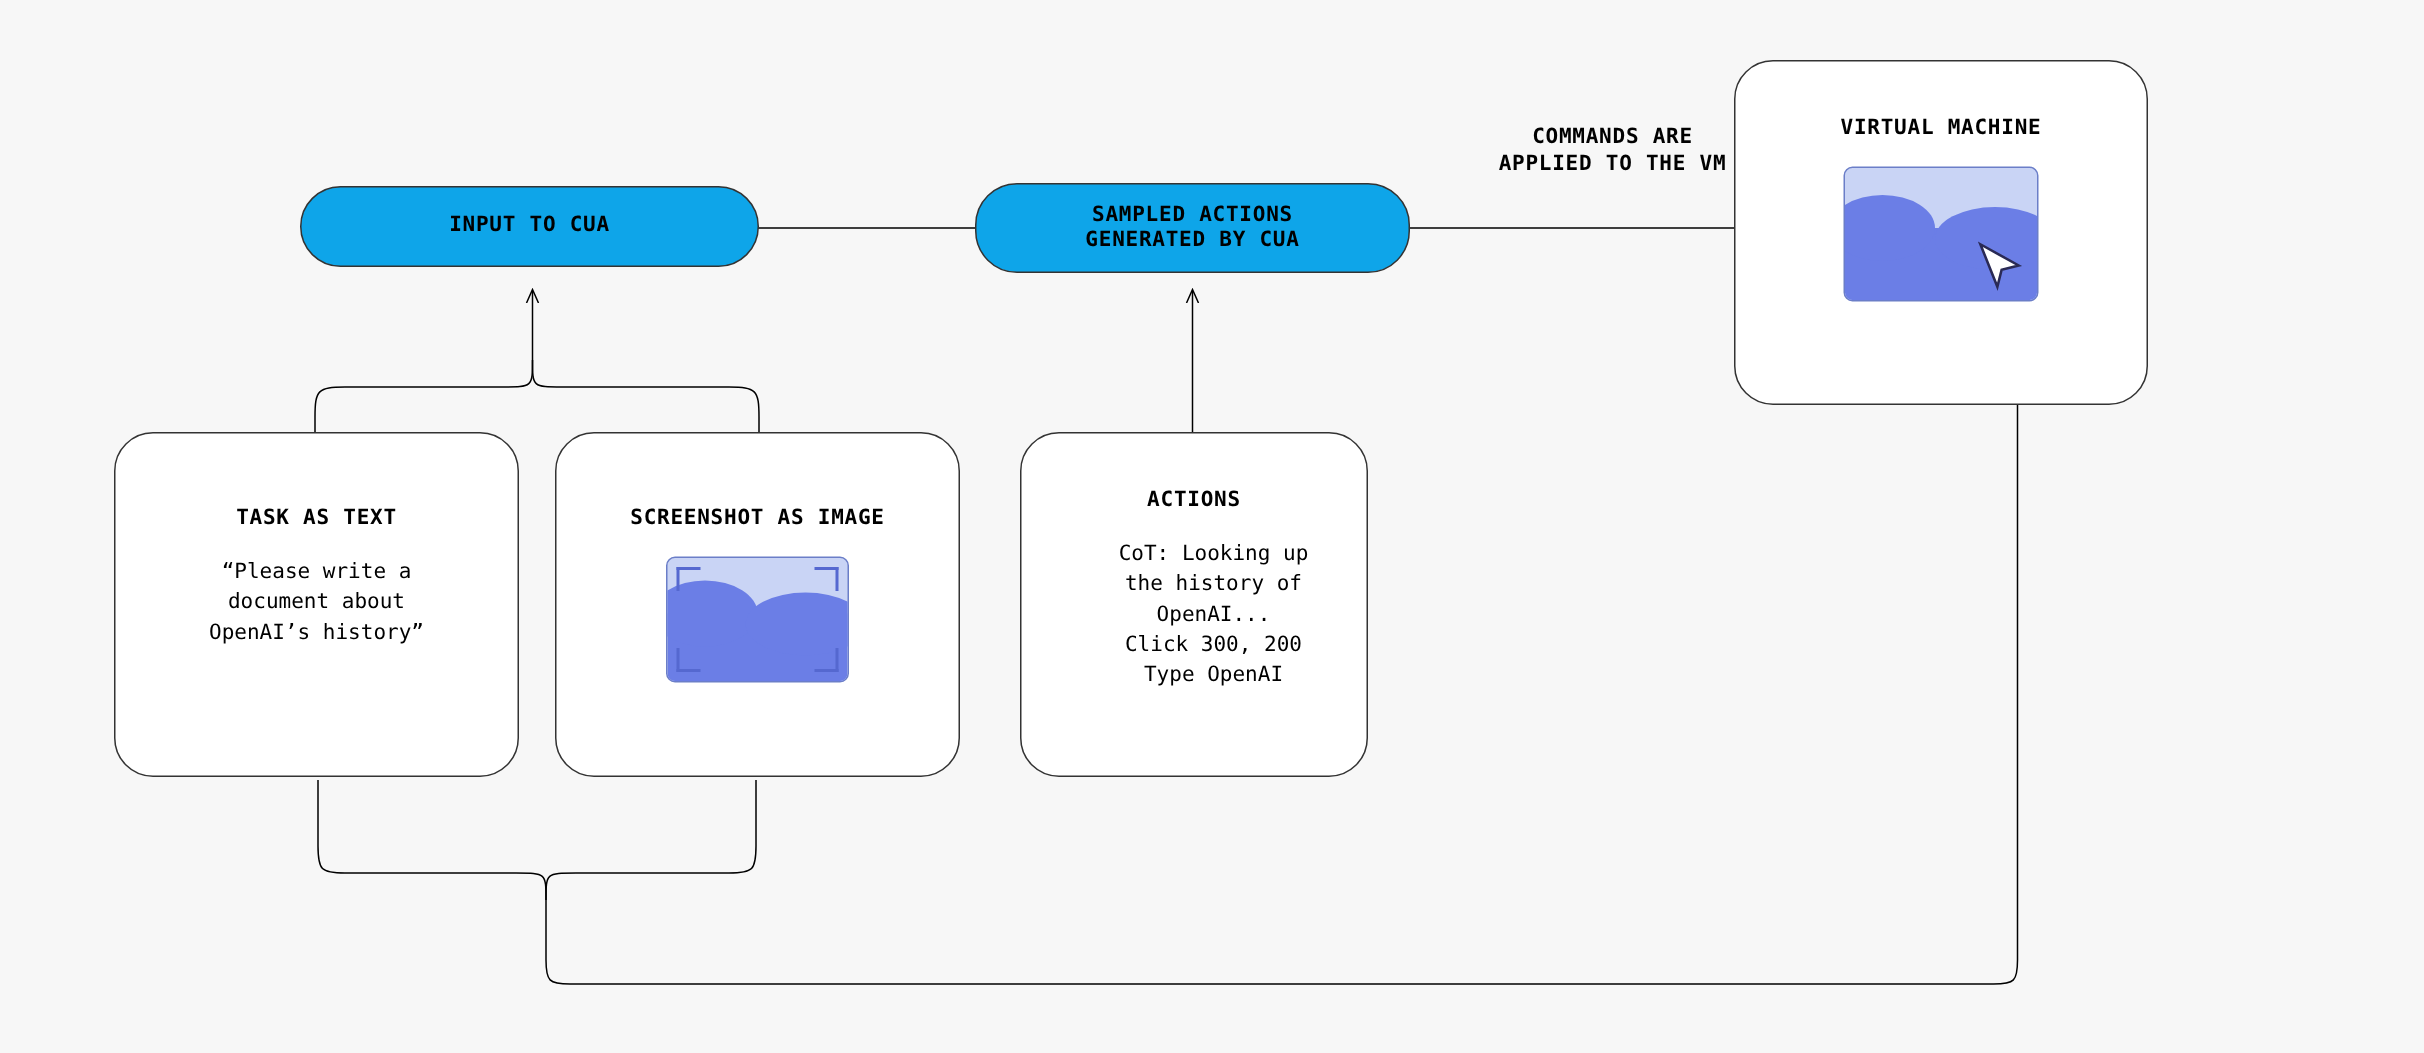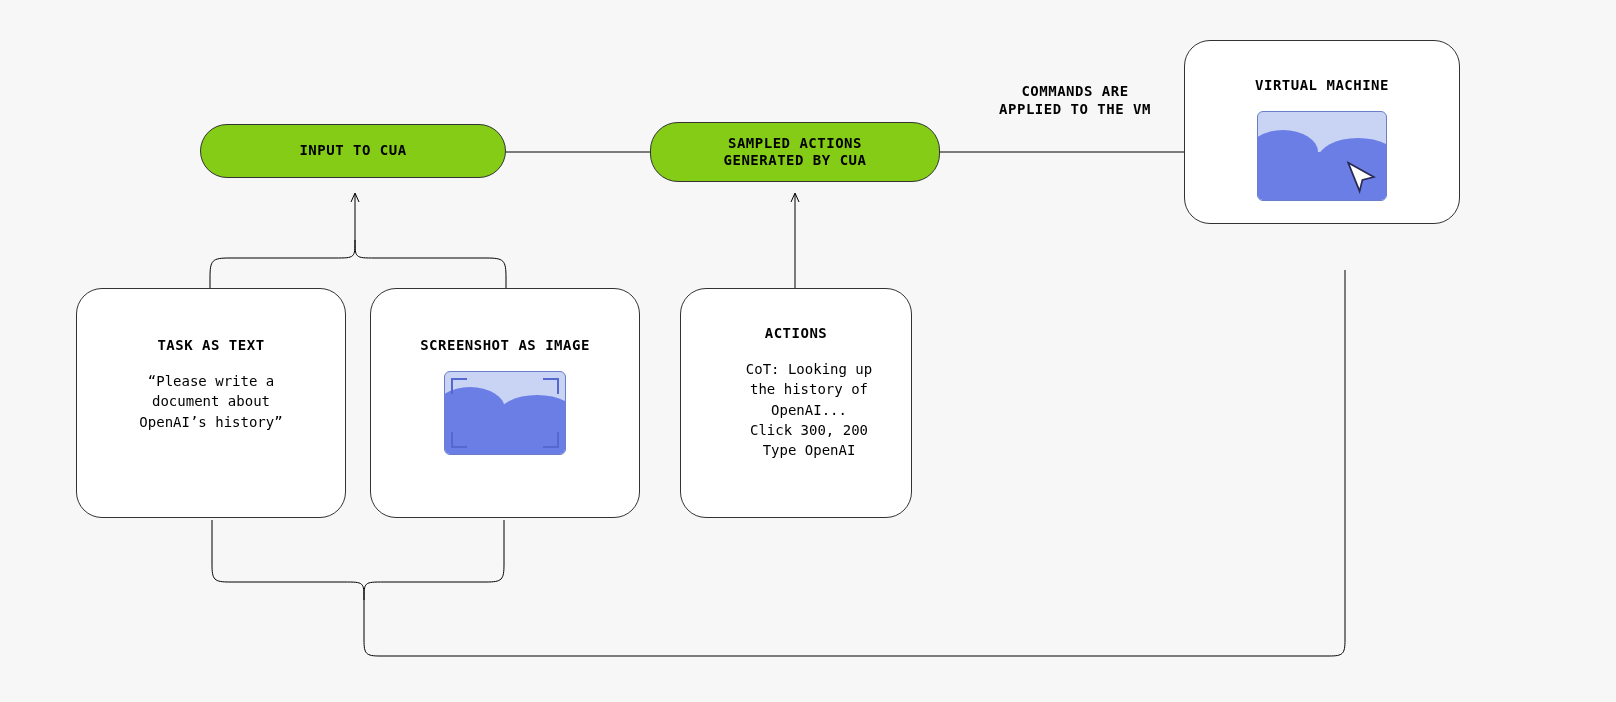--- a/index.html
+++ b/index.html
@@ -11,21 +11,21 @@
     font-family: ui-monospace, "SF Mono", Menlo, Consolas, monospace;
     color: #000;
   }
   .canvas {
     position: relative;
     width: 1616px;
     height: 702px;
   }
   .pill {
     position: absolute;
-    background: #84cc16;
+    background: #0ea5e9;
     border: 1px solid #333;
     border-radius: 28px;
     display: flex;
     align-items: center;
     justify-content: center;
     text-align: center;
     font-size: 14px;
     letter-spacing: 0.5px;
     font-weight: 600;
     padding: 0 20px;
@@ -211,21 +211,21 @@
 
   <div class="card" style="left:680px; top:288px; width:232px; height:230px;">
     <div class="card-title" style="margin-top:12px;">ACTIONS</div>
     <div class="card-body left" style="white-space:pre-line; padding-left:26px;">CoT: Looking up
 the history of
 OpenAI...
 Click 300, 200
 Type OpenAI</div>
   </div>
 
-  <div class="card" style="left:1184px; top:40px; width:276px; height:184px;">
+  <div class="card" style="left:1156px; top:40px; width:276px; height:230px;">
     <div class="card-title" style="margin-top:12px;">VIRTUAL MACHINE</div>
     <div>
       <div class="thumb" style="width:128px; height:88px;">
         <div class="wave"></div>
         <svg class="cursor-icon" width="34" height="34" viewBox="0 0 24 24">
           <path d="M3 2 L21 12 L13 14 L11 22 Z" fill="#fff" stroke="#2a2a55" stroke-width="1.2"></path>
         </svg>
       </div>
     </div>
   </div>

